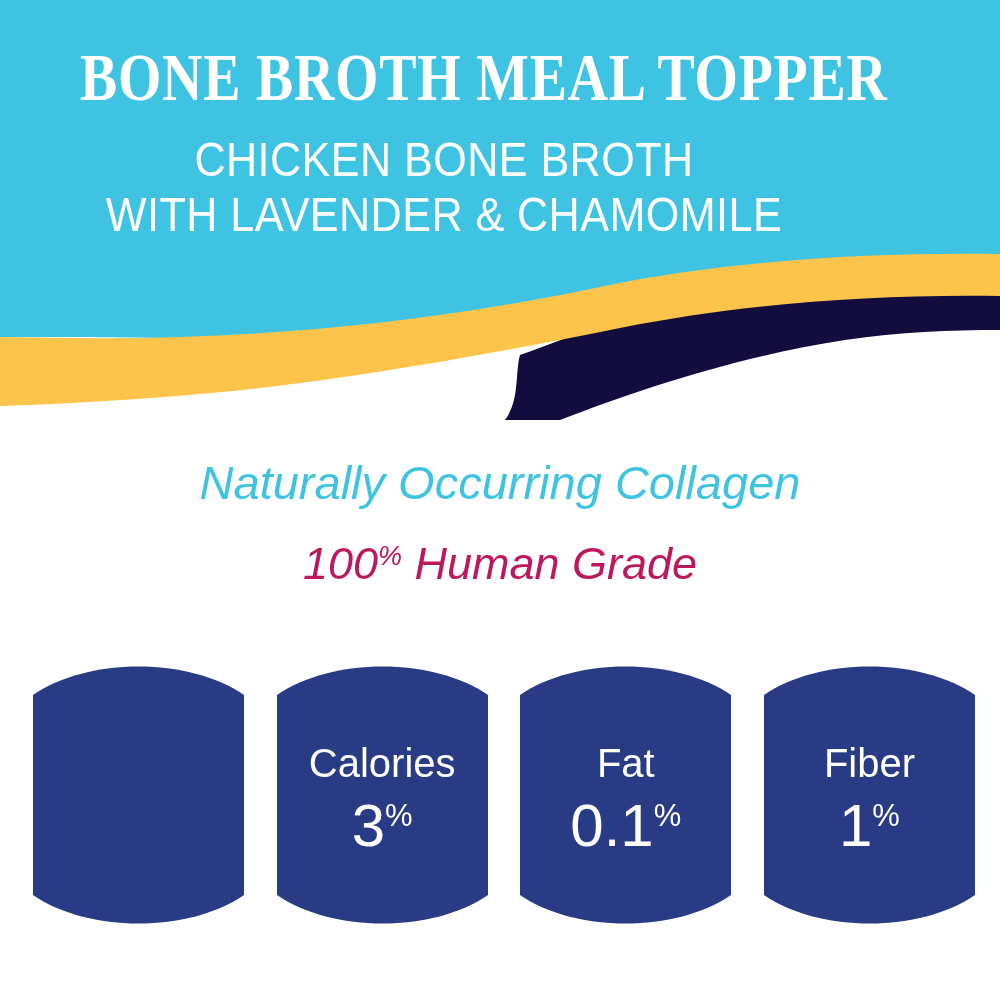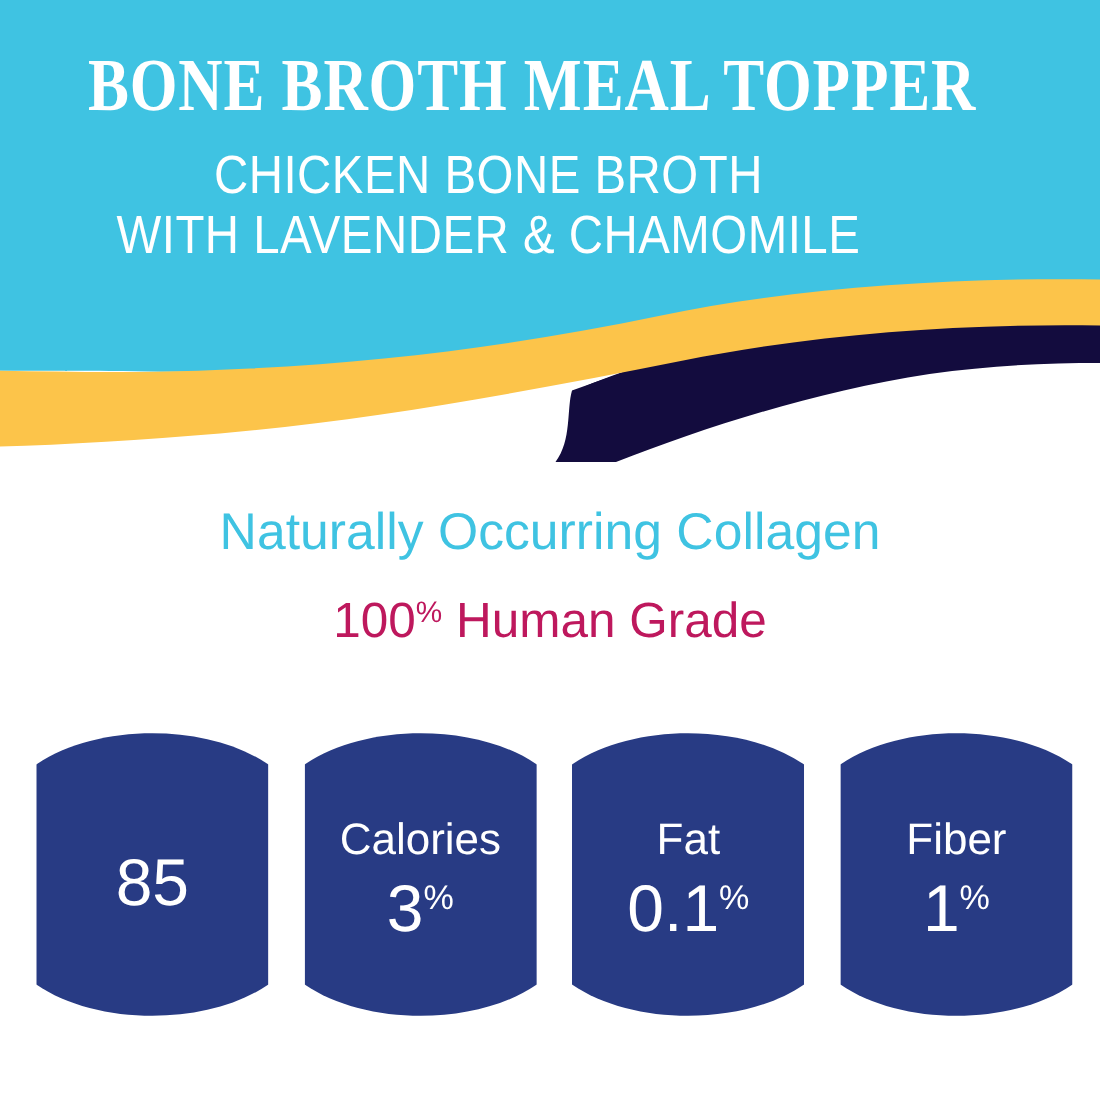--- a/index.html
+++ b/index.html
@@ -76,20 +76,21 @@
     display: block;
   }
 
   
   #claims {
     position: absolute;
     left: 0;
     top: 455px;
     width: 1000px;
     text-align: center;
+    font-style: italic;
   }
   #claim-collagen {
     margin: 0;
     color: #3fc3e2;
     font-size: 47px;
     line-height: 56px;
     font-weight: 400;
     letter-spacing: 0px;
     white-space: nowrap;
   }
@@ -197,23 +198,20 @@
     </div>
   </div>
 
   <div id="nutrition-badges">
 
     <div class="badge">
       <svg class="badge-shape" viewBox="0 0 211 280" preserveAspectRatio="none">
         <path fill="#283b84" d="M0,40 C55,2 156,2 211,40 L211,240 C156,278 55,278 0,240 Z"></path>
       </svg>
       <div class="badge-content">
-        <div class="badge-value">
-          <span>85</span><span class="pct"></span>
-        </div>
       </div>
     </div>
 
     <div class="badge">
       <svg class="badge-shape" viewBox="0 0 211 280" preserveAspectRatio="none">
         <path fill="#283b84" d="M0,40 C55,2 156,2 211,40 L211,240 C156,278 55,278 0,240 Z"></path>
       </svg>
       <div class="badge-content">
         <div class="badge-label">Calories</div>
         <div class="badge-value">

